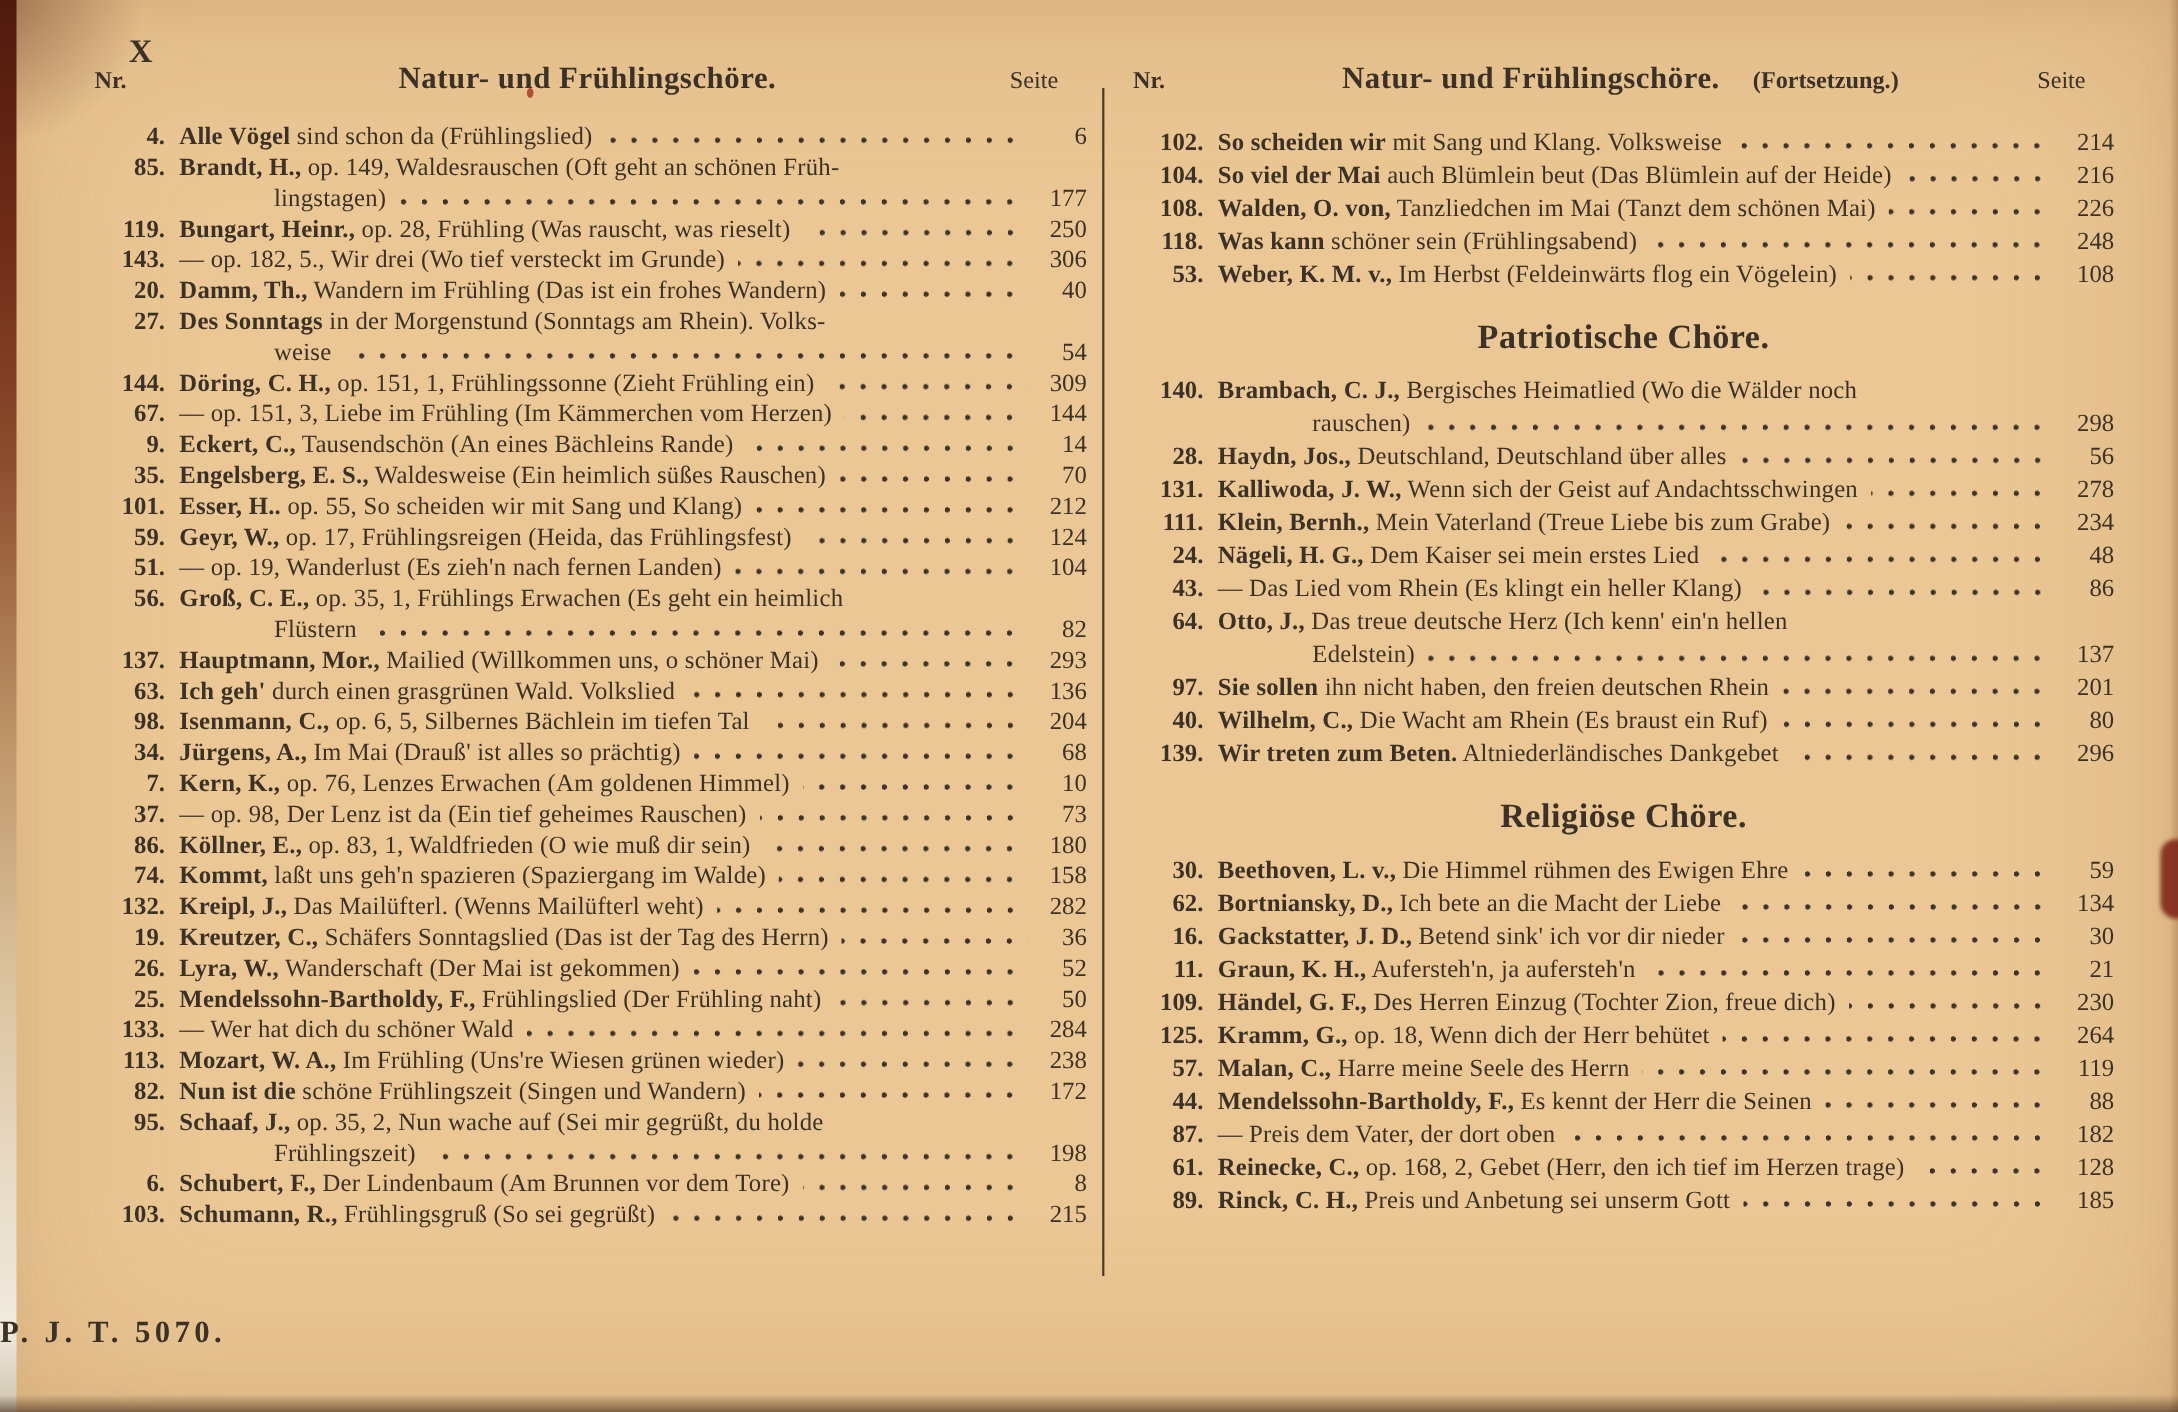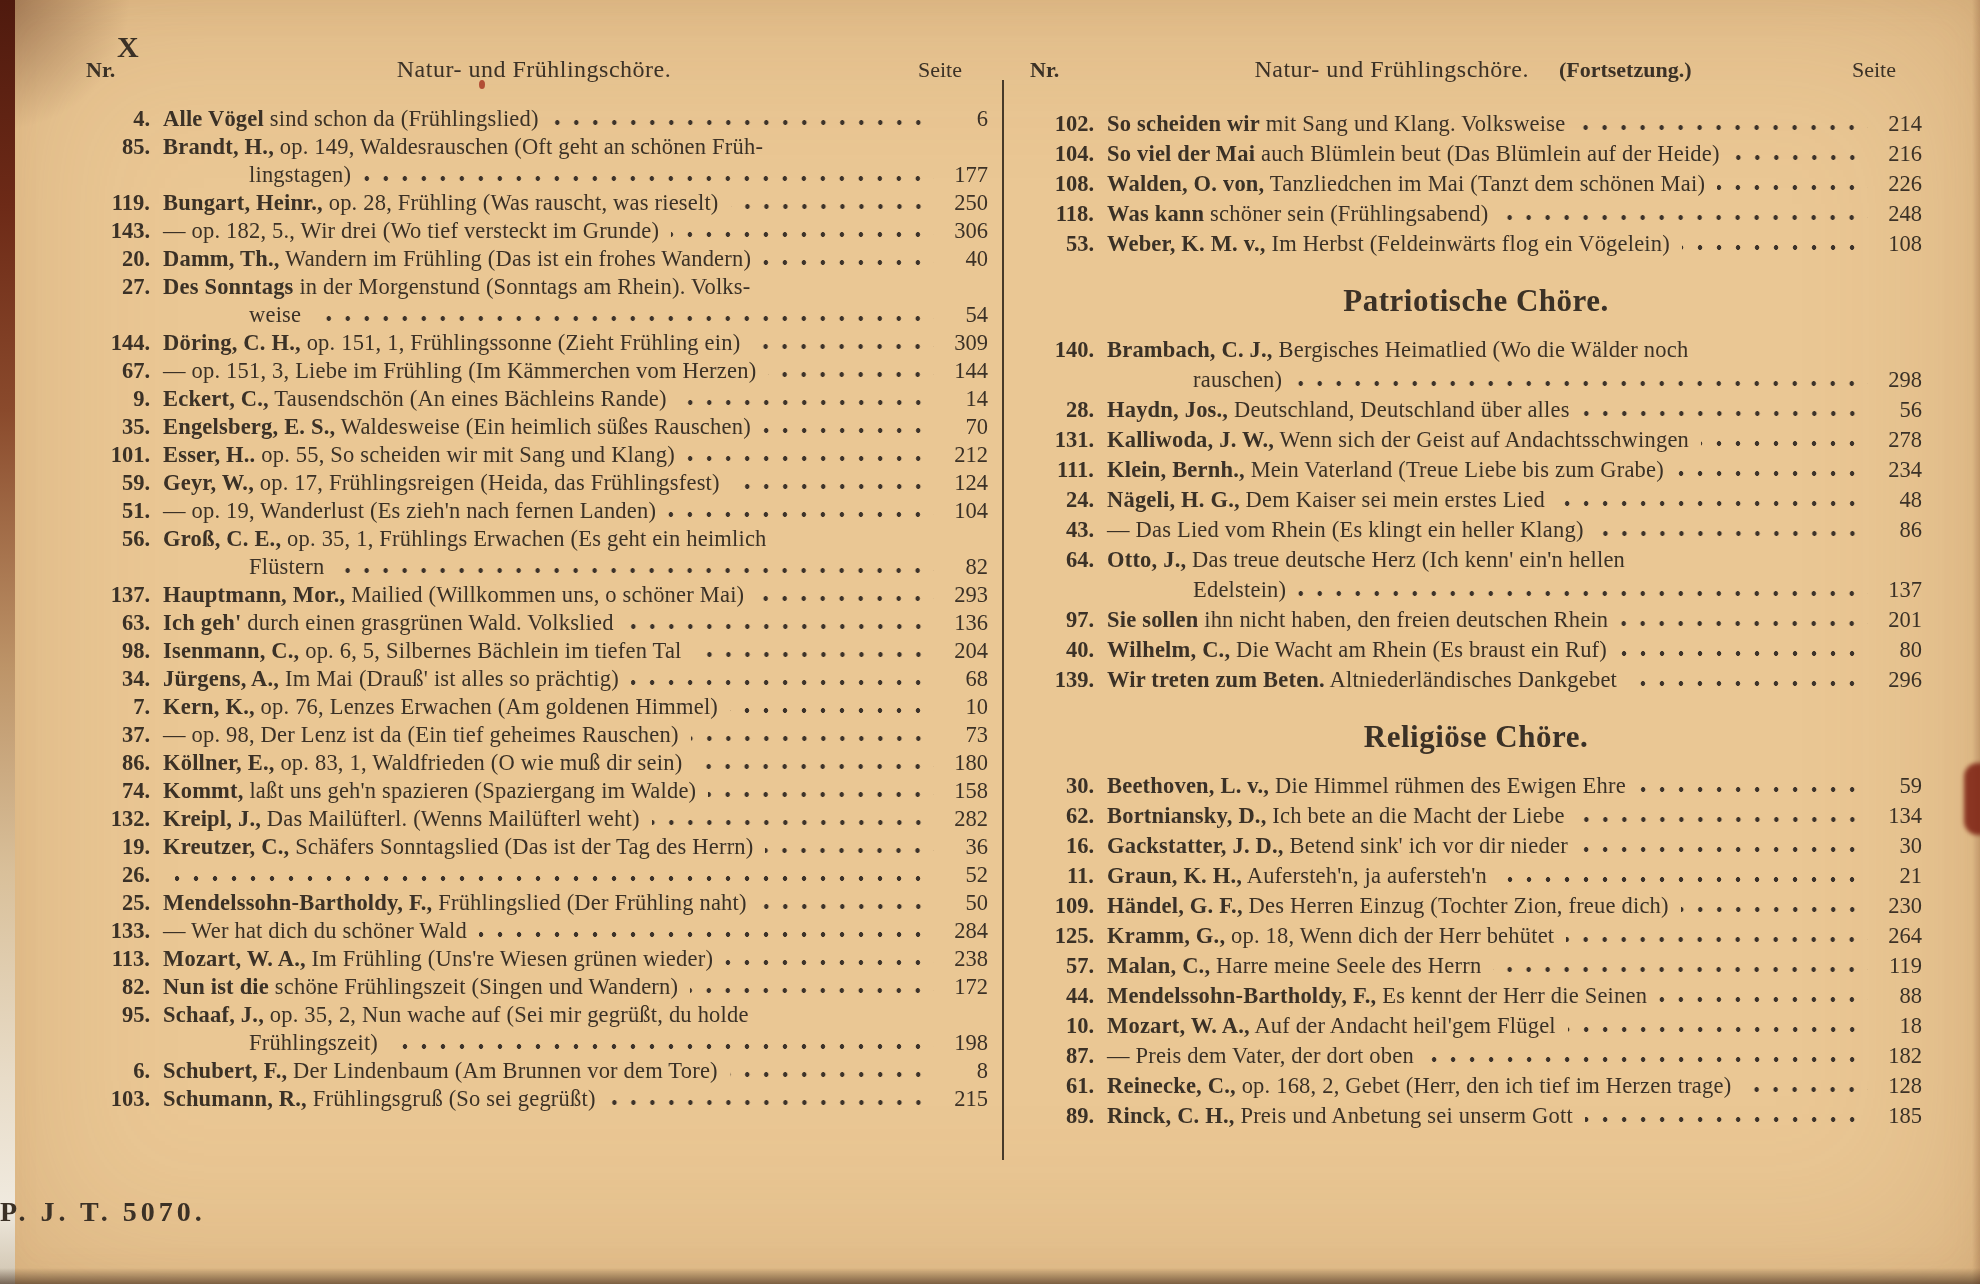--- a/index.html
+++ b/index.html
@@ -19,21 +19,21 @@
   .edge-right{position:absolute;top:0;bottom:0;right:0;width:8px;
     background:linear-gradient(270deg, rgba(120,70,40,.25), rgba(120,70,40,0));}
   .corner-mark{position:absolute;left:117px;top:30px;font-size:30px;font-weight:700;letter-spacing:1px;}
   .divider{position:absolute;left:1002px;top:80px;height:1080px;width:2px;background:#473a29;}
   .col{position:absolute;top:56px;}
   .col-left{left:86px;width:902px;}
   .col-right{left:1030px;width:892px;}
   .col-header{display:flex;align-items:baseline;font-size:22px;}
   .nr-label{flex:0 0 64px;text-align:left;font-weight:700;}
   .title-wrap{flex:1 1 auto;text-align:center;white-space:nowrap;}
-  .col-title{font-size:24px;font-weight:400;letter-spacing:.5px;}
+  .col-title{font-size:28px;font-weight:700;letter-spacing:.5px;}
   .col-subtitle{font-size:22px;font-weight:700;margin-left:30px;}
   .col-subtitle:empty{display:none;}
   .seite-label{flex:0 0 70px;text-align:left;font-weight:400;}
   .entries-host{margin-top:22px;font-size:22.5px;}
   .col-right .entries-host{margin-top:26px;}
   .entry{display:flex;align-items:baseline;}
   .col-left .entry{line-height:28px;}
   .col-right .entry{line-height:30px;}
   .num{flex:0 0 64px;text-align:right;padding-right:13px;font-weight:700;}
   .body{flex:1 1 auto;min-width:0;display:block;}
@@ -320,20 +320,21 @@
               <span class="txt"><b class="lead">Kreutzer, C.,</b> Schäfers Sonntagslied (Das ist der Tag des Herrn)</span>
               <span class="leader"></span>
               <span class="pg">36</span>
             </span>
           </span>
         </div>
         <div class="entry">
           <span class="num">26.</span>
           <span class="body">
             <span class="line">
+              <span class="txt"><b class="lead">Lyra, W.,</b> Wanderschaft (Der Mai ist gekommen)</span>
               <span class="leader"></span>
               <span class="pg">52</span>
             </span>
           </span>
         </div>
         <div class="entry">
           <span class="num">25.</span>
           <span class="body">
             <span class="line">
               <span class="txt"><b class="lead">Mendelssohn-Bartholdy, F.,</b> Frühlingslied (Der Frühling naht)</span>
@@ -647,30 +648,20 @@
           <span class="num">44.</span>
           <span class="body">
             <span class="line">
               <span class="txt"><b class="lead">Mendelssohn-Bartholdy, F.,</b> Es kennt der Herr die Seinen</span>
               <span class="leader"></span>
               <span class="pg">88</span>
             </span>
           </span>
         </div>
         <div class="entry">
-          <span class="num">10.</span>
-          <span class="body">
-            <span class="line">
-              <span class="txt"><b class="lead">Mozart, W. A.,</b> Auf der Andacht heil'gem Flügel</span>
-              <span class="leader"></span>
-              <span class="pg">18</span>
-            </span>
-          </span>
-        </div>
-        <div class="entry">
           <span class="num">87.</span>
           <span class="body">
             <span class="line">
               <span class="txt">— Preis dem Vater, der dort oben</span>
               <span class="leader"></span>
               <span class="pg">182</span>
             </span>
           </span>
         </div>
         <div class="entry">

